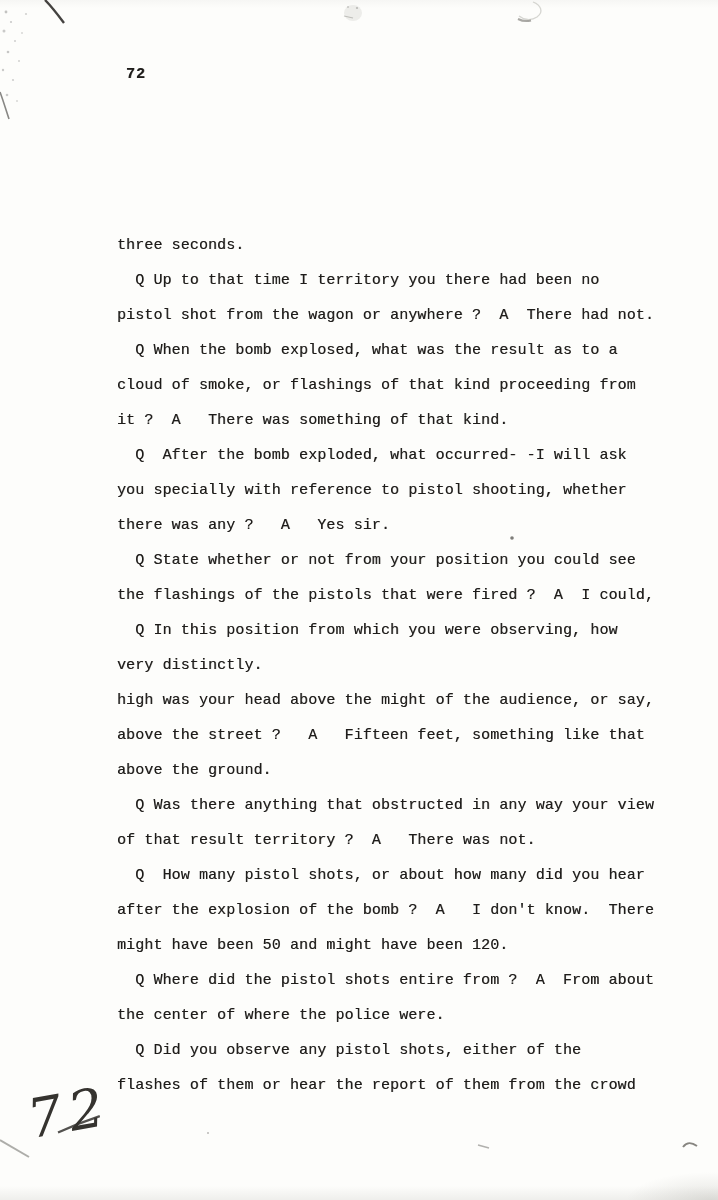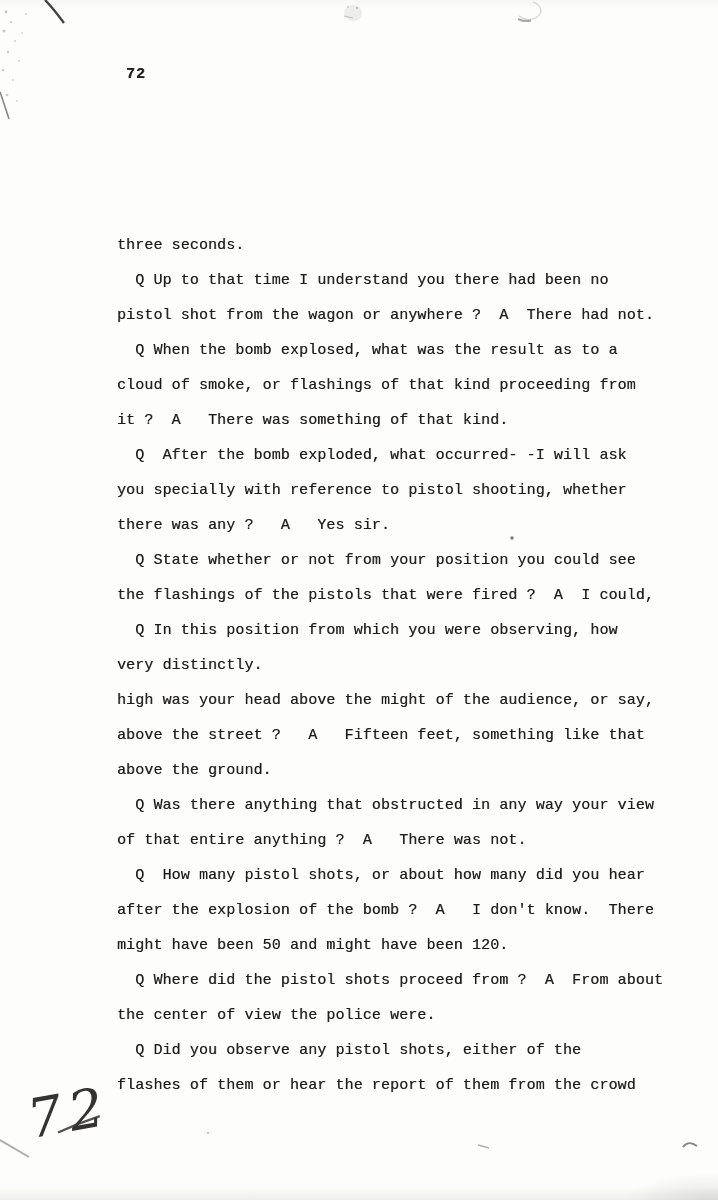--- a/index.html
+++ b/index.html
@@ -107,39 +107,39 @@
       <path d="M478,1145 L489,1148" stroke="#55534e" stroke-width="1.4" fill="none" opacity="0.45"></path>
       <path d="M683,1147 C687,1142 691,1142 697,1146" stroke="#38362f" stroke-width="2" fill="none" opacity="0.6"></path>
       <circle cx="208" cy="1133" r="1" fill="#55534e" opacity="0.4"></circle>
     </g>
   </svg>
 
   <div class="typed-page-number">72</div>
 
   <div class="transcript">
       <div class="line">three seconds.</div>
-      <div class="line">  Q Up to that time I understand you there had been no</div>
+      <div class="line">  Q Up to that time I territory you there had been no</div>
       <div class="line">pistol shot from the wagon or anywhere ?  A  There had not.</div>
       <div class="line">  Q When the bomb explosed, what was the result as to a</div>
       <div class="line">cloud of smoke, or flashings of that kind proceeding from</div>
       <div class="line">it ?  A   There was something of that kind.</div>
       <div class="line">  Q  After the bomb exploded, what occurred- -I will ask</div>
       <div class="line">you specially with reference to pistol shooting, whether</div>
       <div class="line">there was any ?   A   Yes sir.</div>
       <div class="line">  Q State whether or not from your position you could see</div>
       <div class="line">the flashings of the pistols that were fired ?  A  I could,</div>
       <div class="line">  Q In this position from which you were observing, how</div>
       <div class="line">very distinctly.</div>
       <div class="line">high was your head above the might of the audience, or say,</div>
       <div class="line">above the street ?   A   Fifteen feet, something like that</div>
       <div class="line">above the ground.</div>
       <div class="line">  Q Was there anything that obstructed in any way your view</div>
-      <div class="line">of that entire anything ?  A   There was not.</div>
+      <div class="line">of that result territory ?  A   There was not.</div>
       <div class="line">  Q  How many pistol shots, or about how many did you hear</div>
       <div class="line">after the explosion of the bomb ?  A   I don't know.  There</div>
       <div class="line">might have been 50 and might have been 120.</div>
-      <div class="line">  Q Where did the pistol shots proceed from ?  A  From about</div>
-      <div class="line">the center of view the police were.</div>
+      <div class="line">  Q Where did the pistol shots entire from ?  A  From about</div>
+      <div class="line">the center of where the police were.</div>
       <div class="line">  Q Did you observe any pistol shots, either of the</div>
       <div class="line">flashes of them or hear the report of them from the crowd</div>
     </div>
 
 </div>
 
 </body></html>

